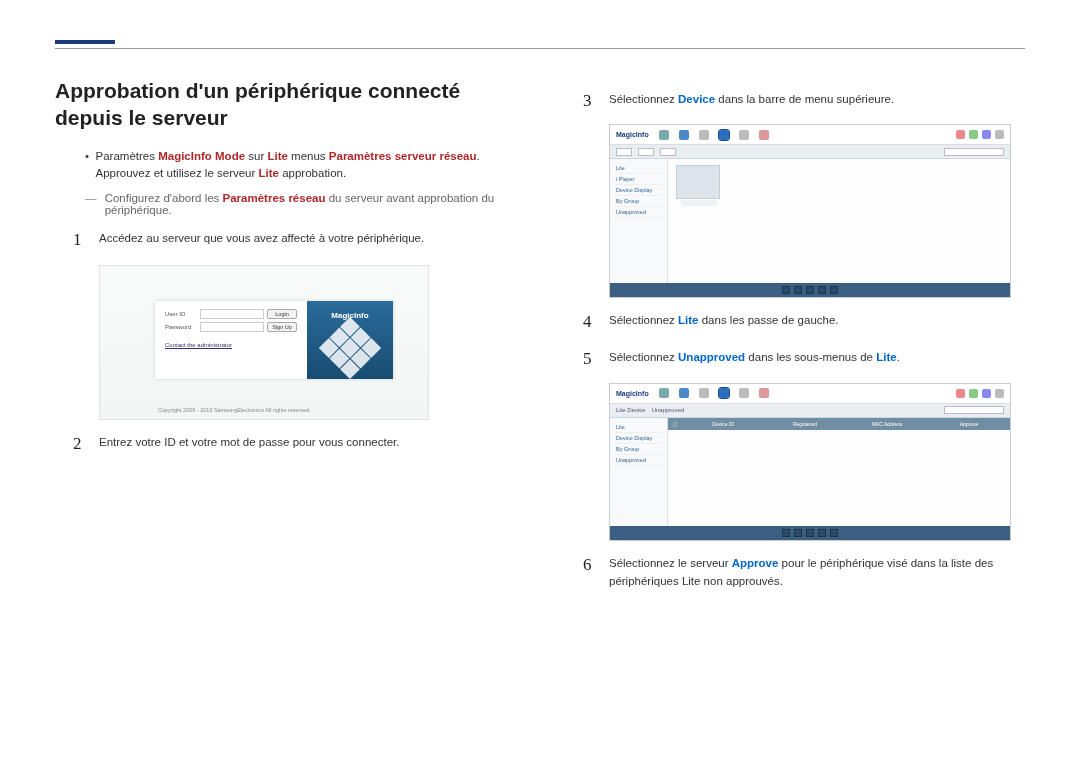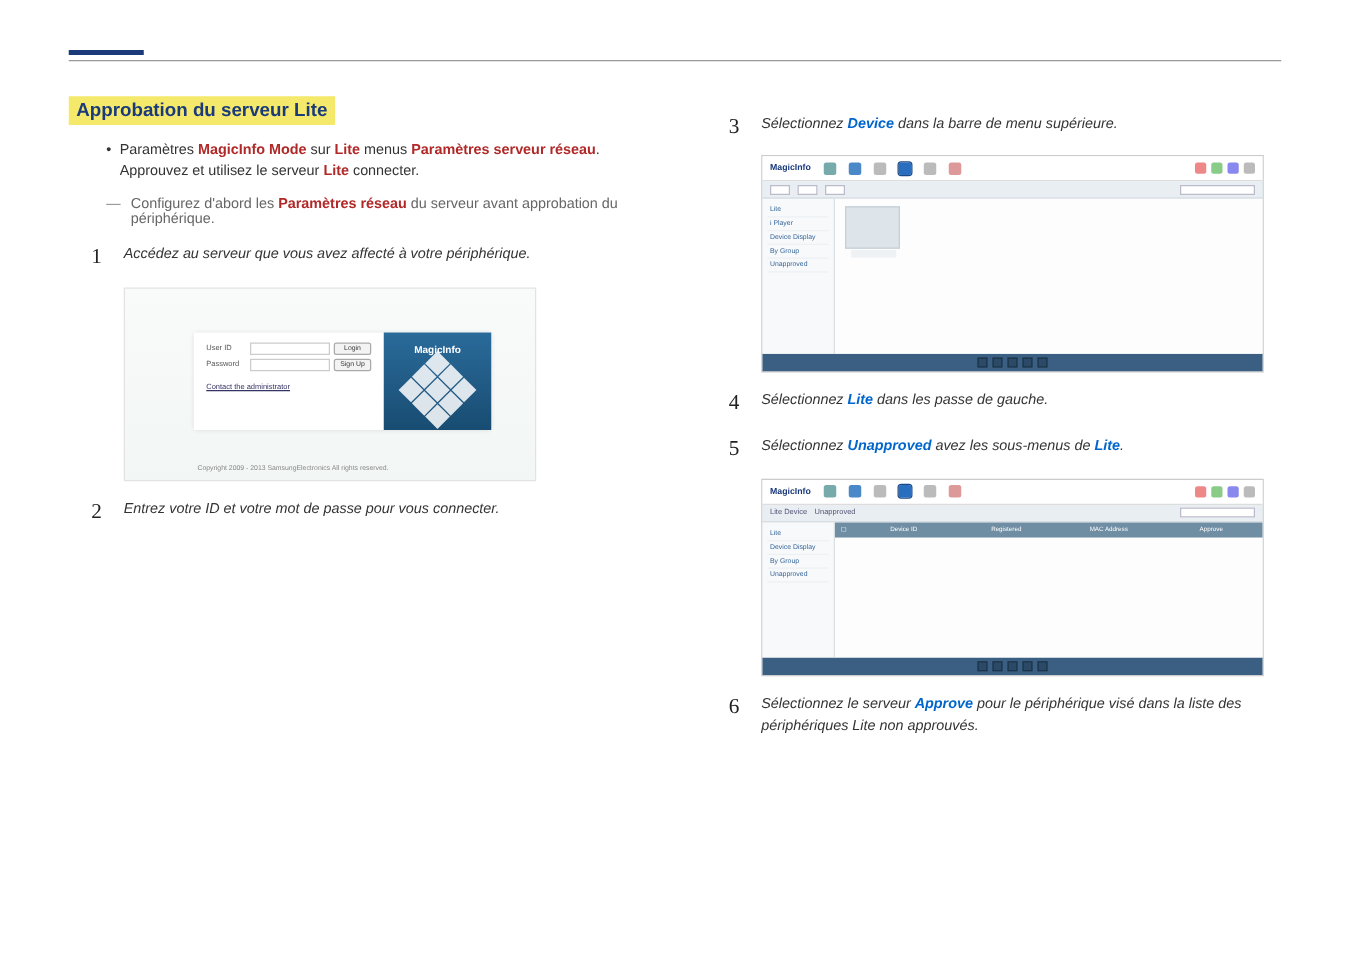--- a/index.html
+++ b/index.html
@@ -29,21 +29,21 @@
     margin-bottom: 10px;
   }
   .bullet { display: flex; font-size: 11.5px; margin: 2px 0 2px 30px; line-height: 1.5; }
   .bullet .dot { width: 16px; }
   .em-red { color: #b02828; font-weight: bold; }
   .em-blue { color: #0066cc; font-weight: bold; }
   .dash-note { display: flex; font-size: 11.5px; margin: 10px 0 10px 30px; color: #666; }
   .dash-note .dash { width: 22px; color: #888; }
   .step { display: flex; font-size: 11.5px; margin: 10px 0 10px 18px; line-height: 1.6; }
   .step .num { width: 26px; font-size: 17px; font-weight: 400; color: #222; font-family: Georgia, serif; }
-  .step .txt { flex: 1; padding-top: 3px; font-style: italic; }
+  .step .txt { flex: 1; padding-top: 3px; }
 
   
   .shot1 {
     margin: 12px 0 8px 44px;
     width: 330px; height: 155px;
     background: linear-gradient(#f8fbf9,#f2f6f4);
     border: 1px solid #e2e2e2;
     position: relative;
     font-size: 7px;
   }
@@ -116,26 +116,26 @@
 </style>
 </head>
 <body>
 
 <div class="topbar"></div>
 <div class="hr"></div>
 
 <div class="cols">
 
   <div class="col">
-    <div class="subhead">Approbation du serveur Lite</div>
+    <h1>Approbation d'un périphérique connecté depuis le serveur</h1>
 
     <div class="bullet">
       <span class="dot">•</span>
       <span>
-        <span>Paramètres </span><span class="em-red">MagicInfo Mode</span><span> sur </span><span class="em-red">Lite</span><span> menus </span><span class="em-red">Paramètres serveur réseau</span><span>. Approuvez et utilisez le serveur </span><span class="em-red">Lite</span><span> connecter.</span>
+        <span>Paramètres </span><span class="em-red">MagicInfo Mode</span><span> sur </span><span class="em-red">Lite</span><span> menus </span><span class="em-red">Paramètres serveur réseau</span><span>. Approuvez et utilisez le serveur </span><span class="em-red">Lite</span><span> approbation.</span>
       </span>
     </div>
 
     <div class="dash-note">
       <span class="dash">―</span>
       <span>
         <span>Configurez d'abord les </span><span class="em-red">Paramètres réseau</span><span> du serveur avant approbation du périphérique.</span>
       </span>
     </div>
 
@@ -242,21 +242,21 @@
     <div class="step">
       <span class="num">4</span>
       <span class="txt">
         <span>Sélectionnez </span><span class="em-blue">Lite</span><span> dans les passe de gauche.</span>
       </span>
     </div>
 
     <div class="step">
       <span class="num">5</span>
       <span class="txt">
-        <span>Sélectionnez </span><span class="em-blue">Unapproved</span><span> avez les sous-menus de </span><span class="em-blue">Lite</span><span>.</span>
+        <span>Sélectionnez </span><span class="em-blue">Unapproved</span><span> dans les sous-menus de </span><span class="em-blue">Lite</span><span>.</span>
       </span>
     </div>
 
     <div class="shot-app shot3">
       <div class="appbar">
         <span class="brand">MagicInfo</span>
         <div class="topicn">
           <span class="ic gear"></span>
           <span class="ic blue"></span>
           <span class="ic gray"></span>

